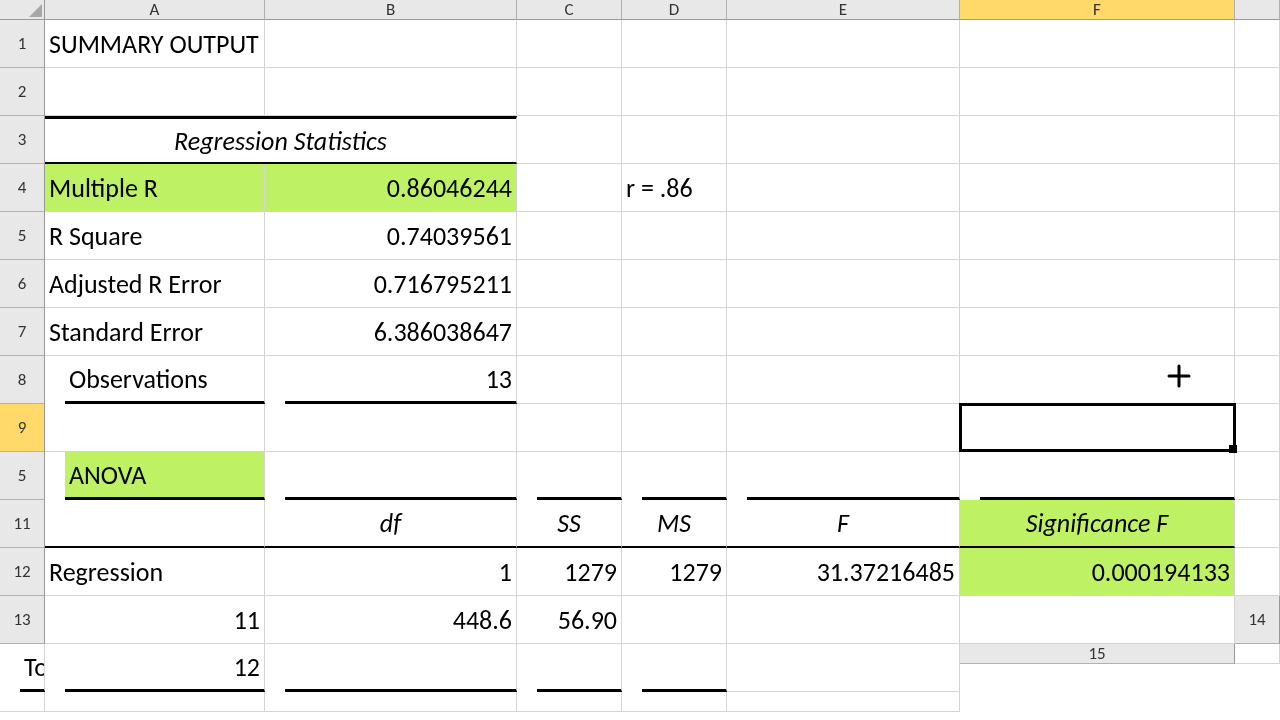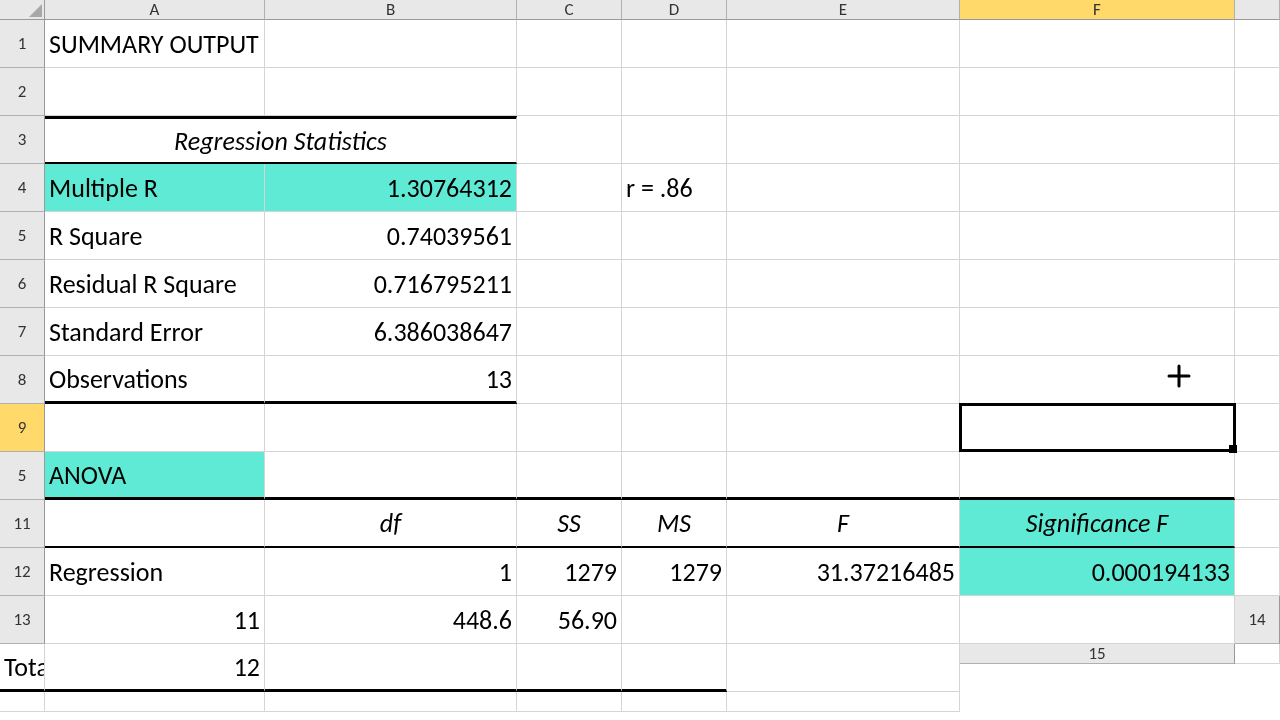--- a/index.html
+++ b/index.html
@@ -61,22 +61,22 @@
       border-width: 0 0 13px 13px;
       border-color: transparent transparent #a7a7a7 transparent;
     }
     .col-selected { background: #ffda6a; }
     .row-selected { background: #ffda6a; }
     .right { justify-content: flex-end; }
     .center { justify-content: center; }
     .italic { font-style: italic; }
     .b-top-thick { border-top: 3px solid #000; }
     .b-bottom-thin { border-bottom: 2px solid #000; }
-    .b-bottom-thick { border-bottom: 3px solid #000; }
-    .shade { background: #5eead4; }
+    .b-bottom-thick { border-bottom: 3px solid #000; margin-left: 20px; }
+    .shade { background: #bef264; }
     .overflow-visible { overflow: visible; z-index: 1; }
 
     
     .selection {
       position: absolute;
       border: 3px solid #000;
       pointer-events: none;
       z-index: 10;
     }
     .fill-handle {
@@ -131,38 +131,38 @@
   <div class="cell row-header">3</div>
   <div class="cell italic center b-top-thick b-bottom-thin overflow-visible" style="grid-column: 2 / span 2">Regression Statistics</div>
   <div class="cell"></div>
   <div class="cell"></div>
   <div class="cell"></div>
   <div class="cell"></div>
   <div class="cell"></div>
 
   <div class="cell row-header">4</div>
   <div class="cell shade">Multiple R</div>
-  <div class="cell shade right">1.30764312</div>
+  <div class="cell shade right">0.86046244</div>
   <div class="cell"></div>
   <div class="cell overflow-visible">r = .86</div>
   <div class="cell"></div>
   <div class="cell"></div>
   <div class="cell"></div>
 
   <div class="cell row-header">5</div>
   <div class="cell">R Square</div>
   <div class="cell right">0.74039561</div>
   <div class="cell"></div>
   <div class="cell"></div>
   <div class="cell"></div>
   <div class="cell"></div>
   <div class="cell"></div>
 
   <div class="cell row-header">6</div>
-  <div class="cell">Residual R Square</div>
+  <div class="cell">Adjusted R Error</div>
   <div class="cell right">0.716795211</div>
   <div class="cell"></div>
   <div class="cell"></div>
   <div class="cell"></div>
   <div class="cell"></div>
   <div class="cell"></div>
 
   <div class="cell row-header">7</div>
   <div class="cell">Standard Error</div>
   <div class="cell right">6.386038647</div>

